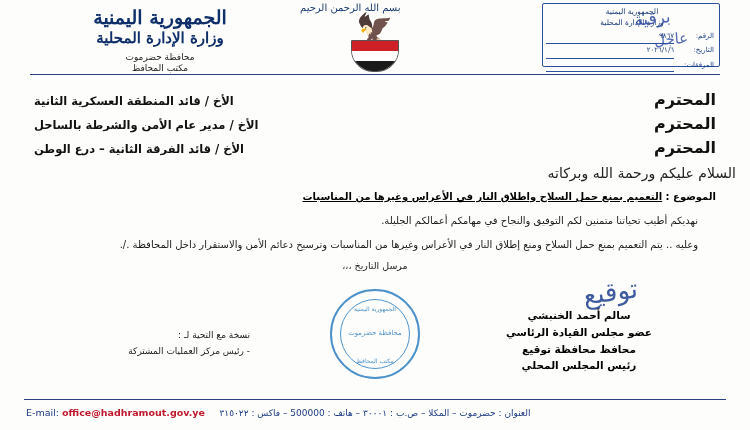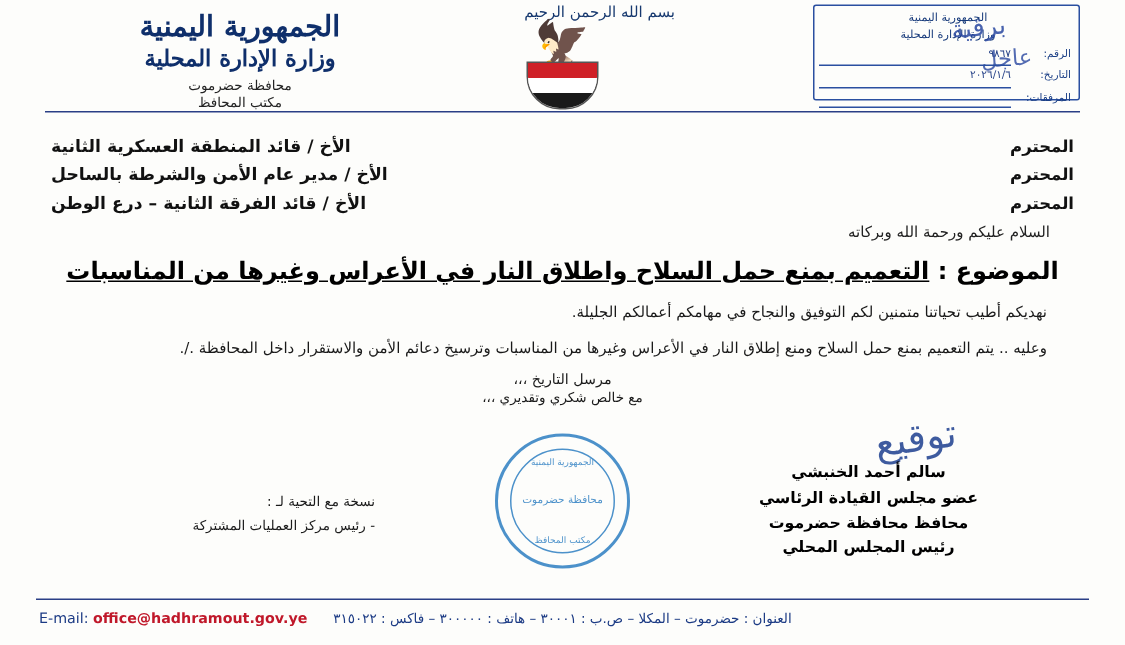--- a/index.html
+++ b/index.html
@@ -90,21 +90,21 @@
     transform: rotate(-4deg);
     opacity: .8;
   }
 
   .hdr-center {
     position: absolute;
     top: 2px;
     left: 50%;
     transform: translateX(-50%);
     width: 150px;
-    text-align: right;
+    text-align: left;
   }
   .basmala {
     font-size: 10px;
     color: #17396f;
     font-family: "DejaVu Serif", serif;
     margin-bottom: 1px;
   }
   .emblem {
     position: relative;
     width: 96px;
@@ -192,34 +192,33 @@
   }
   .addr-row {
     display: flex;
     justify-content: space-between;
     align-items: baseline;
     margin-bottom: 5px;
     font-family: "DejaVu Sans", sans-serif;
     font-weight: bold;
   }
   .addr-name { text-align: center; }
-  .addr-hon { font-size: 11px; margin-left: 28px; }
+  .addr-hon { font-size: 16px; margin-left: 28px; }
 
   .greet {
-    margin: 8px 50px 0 34px;
-    font-size: 10px;
+    margin: 8px 14px 0 34px;
+    font-size: 14px;
     text-align: right;
     color: #222;
   }
 
   
   .subject {
     margin: 10px 34px 0 34px;
-    text-align: center;
-    font-size: 16px;
+    font-size: 10px;
     font-weight: bold;
     color: #000;
   }
   .subject .lbl { }
   .subject u { text-decoration: underline; }
 
   
   .body-text {
     margin: 9px 52px 0 52px;
     font-size: 10px;
@@ -409,28 +408,27 @@
   <div class="subject">
     <span class="lbl">الموضوع :</span>
     <u>التعميم بمنع حمل السلاح واطلاق النار في الأعراس وغيرها من المناسبات</u>
   </div>
 
   <div class="body-text">
     <p>نهديكم أطيب تحياتنا متمنين لكم التوفيق والنجاح في مهامكم أعمالكم الجليلة.</p>
     <p>وعليه .. يتم التعميم بمنع حمل السلاح ومنع إطلاق النار في الأعراس وغيرها من المناسبات وترسيخ دعائم الأمن والاستقرار داخل المحافظة ./.</p>
   </div>
   <div class="closing">مرسل التاريخ ،،،</div>
-  <div class="regards">مع خالص شكري وتقديري ،،،</div>
 
   <div class="sig-area">
     <div class="signature-scribble">توقيع</div>
     <div class="sig-block">
       <div>سالم أحمد الخنبشي</div>
       <div>عضو مجلس القيادة الرئاسي</div>
-      <div>محافظ محافظة حضرموت</div>
+      <div>محافظ محافظة توقيع</div>
       <div>رئيس المجلس المحلي</div>
     </div>
 
     <div class="round-stamp">
       <div class="inner"></div>
       <div class="txt-top">الجمهورية اليمنية</div>
       <div class="txt-mid">محافظة حضرموت</div>
       <div class="txt-bot">مكتب المحافظ</div>
     </div>
 
@@ -438,15 +436,15 @@
       <div class="cc-title">نسخة مع التحية لـ :</div>
       <div class="cc-item">- رئيس مركز العمليات المشتركة</div>
     </div>
   </div>
 
   <div class="footer-rule"></div>
   <div class="footer-email">
     <span>E-mail:</span>
     <span class="mail">office@hadhramout.gov.ye</span>
   </div>
-  <div class="footer-addr">العنوان : حضرموت – المكلا – ص.ب : ٣٠٠٠١ – هاتف : ٣٠٠٠٠٠ – فاكس : ٣١٥٠٢٢</div>
+  <div class="footer-addr">العنوان : حضرموت – المكلا – ص.ب : ٣٠٠٠١ – هاتف : 500000 – فاكس : ٣١٥٠٢٢</div>
 
 </div>
 
 </body></html>

